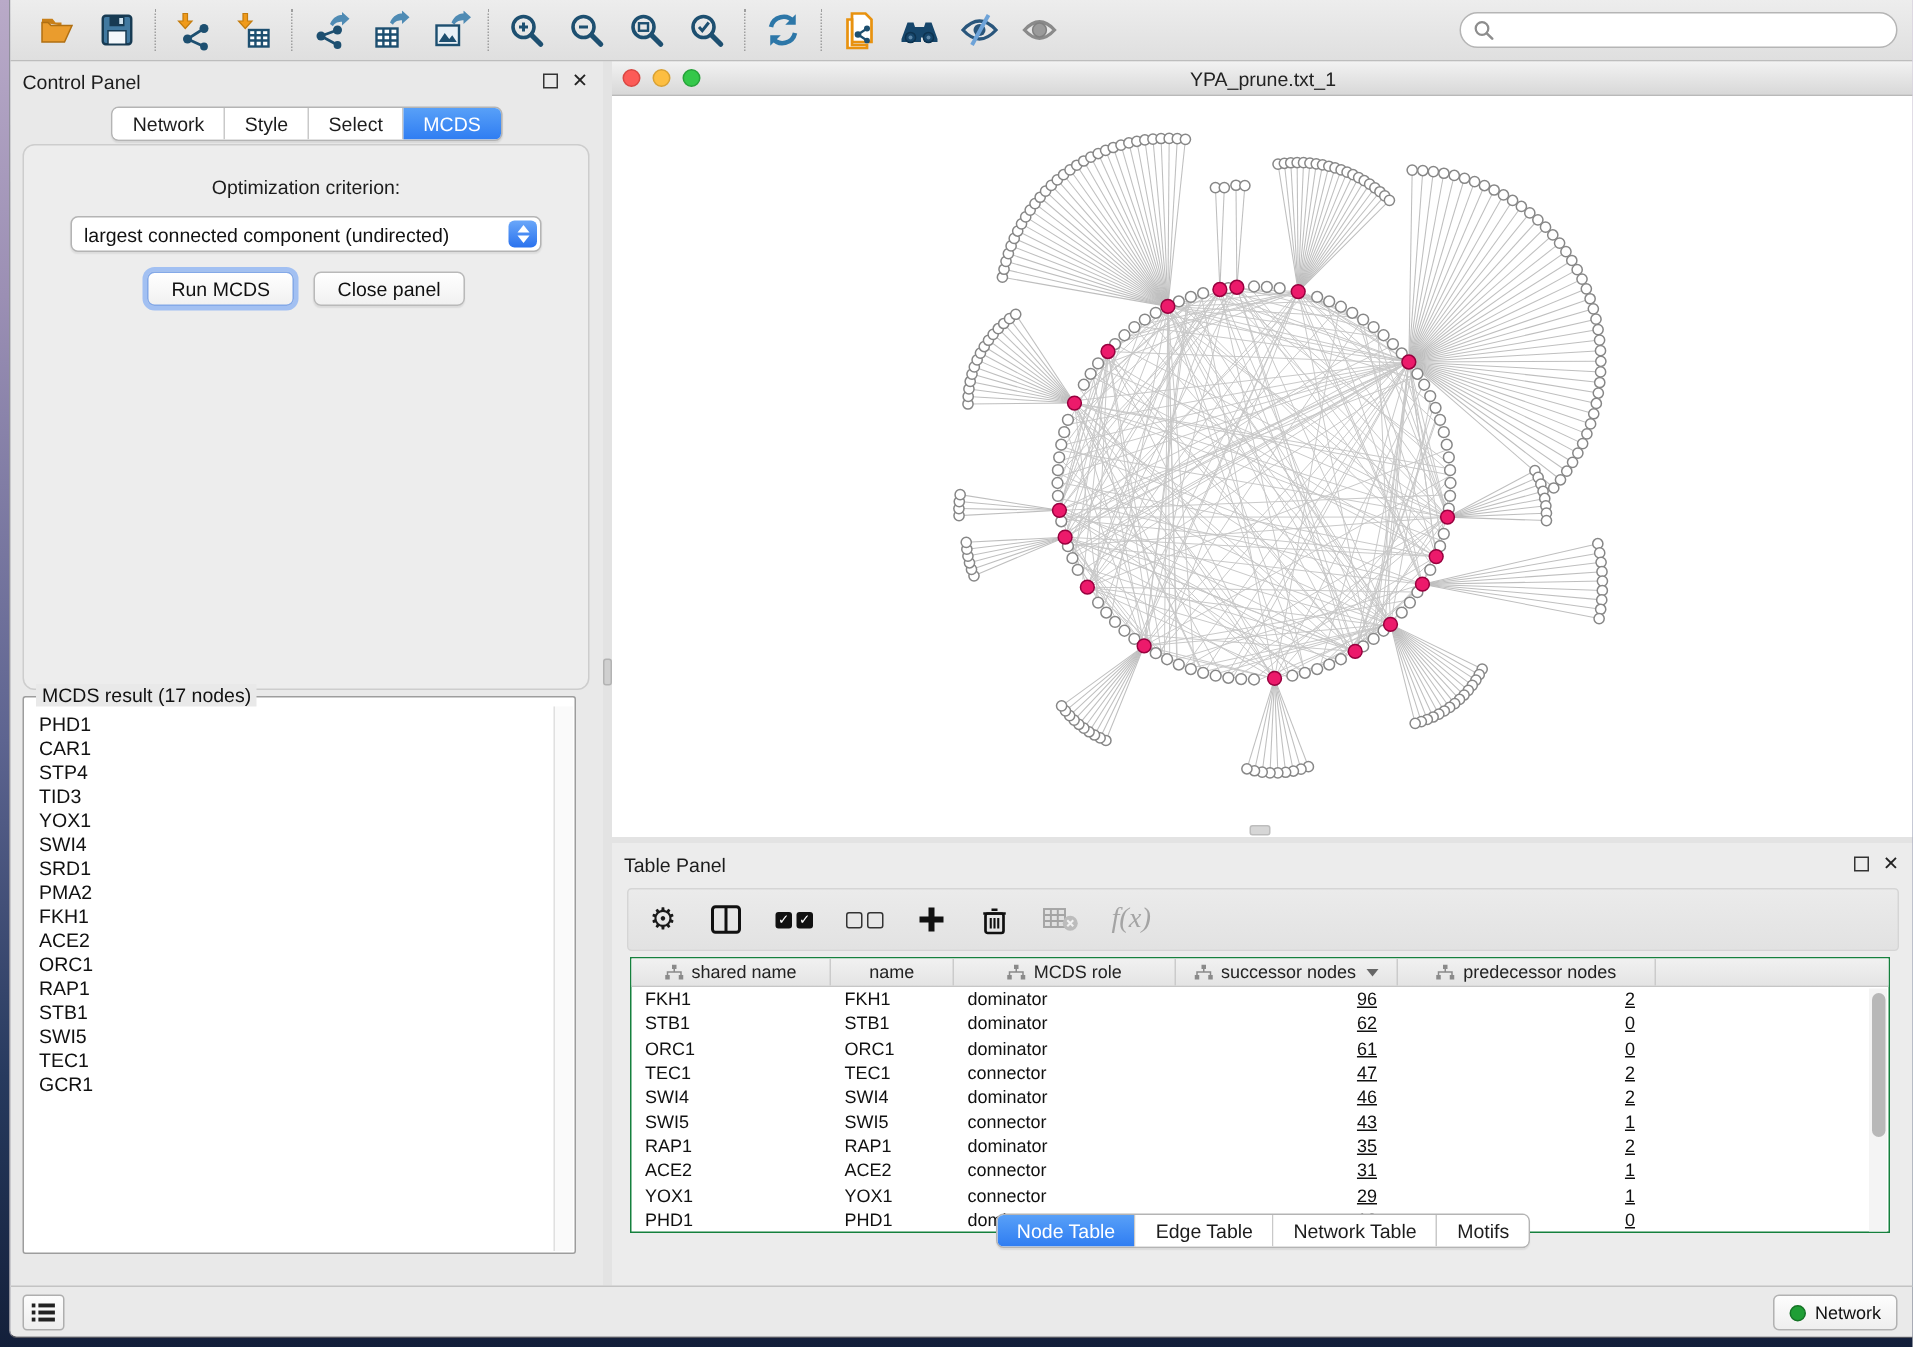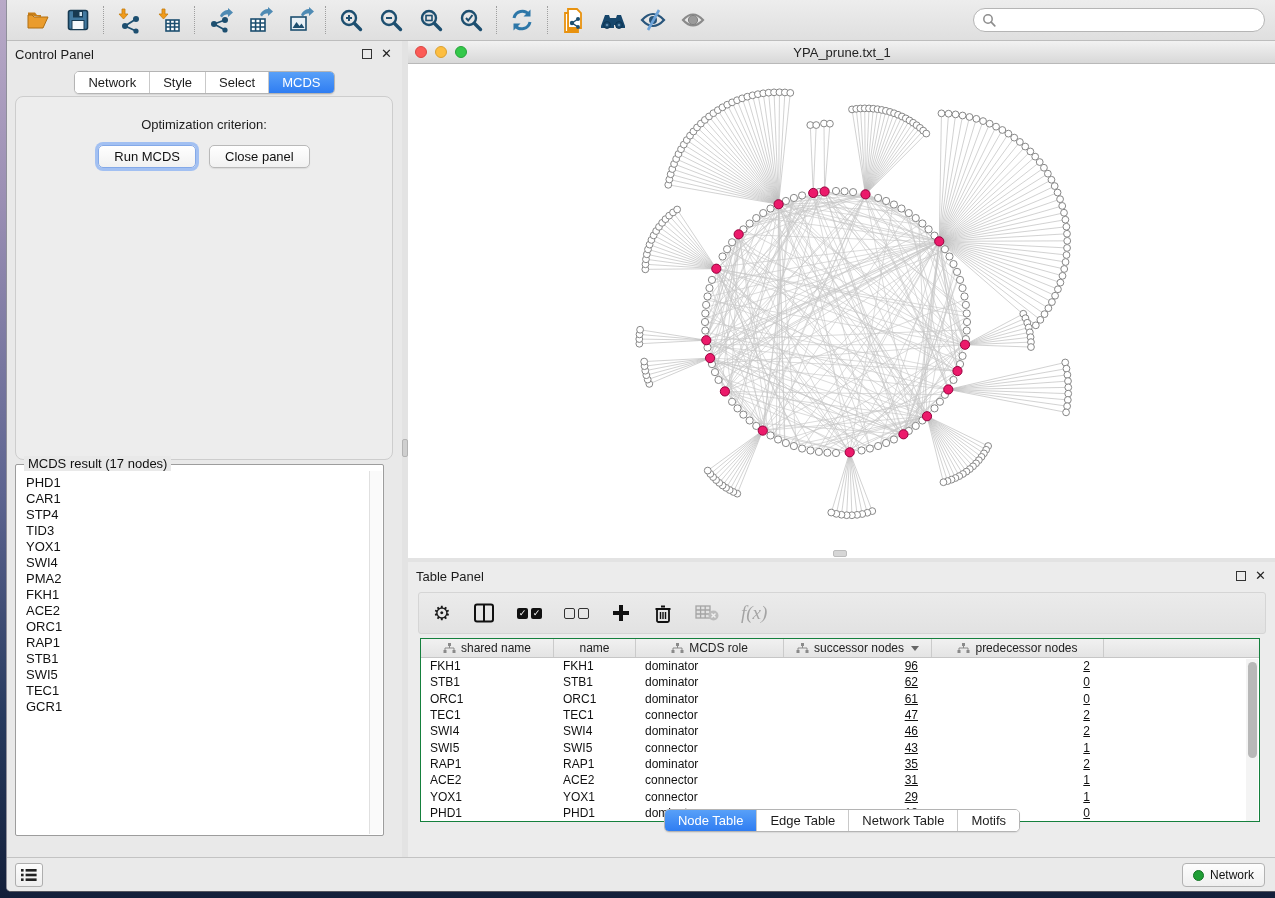--- a/index.html
+++ b/index.html
@@ -301,34 +301,42 @@
     <div class="seg-row">
       <div class="seg">
           <button>Network</button>
           <button>Style</button>
           <button>Select</button>
           <button class="active">MCDS</button>
         </div>
     </div>
     <div class="inner-panel">
       <div class="opt-label">Optimization criterion:</div>
+      <div class="select-wrap">
+        <span class="sel-text">largest connected component (undirected)</span>
+        <span class="stepper">
+          <span class="tri-up"></span>
+            <span class="tri-down"></span>
+        </span>
+      </div>
       <div class="btn-row">
         <button class="mac-btn focused">Run MCDS</button>
         <button class="mac-btn">Close panel</button>
       </div>
     </div>
     <div class="fieldset">
       <span class="legend">MCDS result (17 nodes)</span>
       <div class="mcds-list">
           <div class="mcds-item">PHD1</div>
           <div class="mcds-item">CAR1</div>
           <div class="mcds-item">STP4</div>
           <div class="mcds-item">TID3</div>
           <div class="mcds-item">YOX1</div>
           <div class="mcds-item">SWI4</div>
+          <div class="mcds-item">SRD1</div>
           <div class="mcds-item">PMA2</div>
           <div class="mcds-item">FKH1</div>
           <div class="mcds-item">ACE2</div>
           <div class="mcds-item">ORC1</div>
           <div class="mcds-item">RAP1</div>
           <div class="mcds-item">STB1</div>
           <div class="mcds-item">SWI5</div>
           <div class="mcds-item">TEC1</div>
           <div class="mcds-item">GCR1</div>
         </div>

